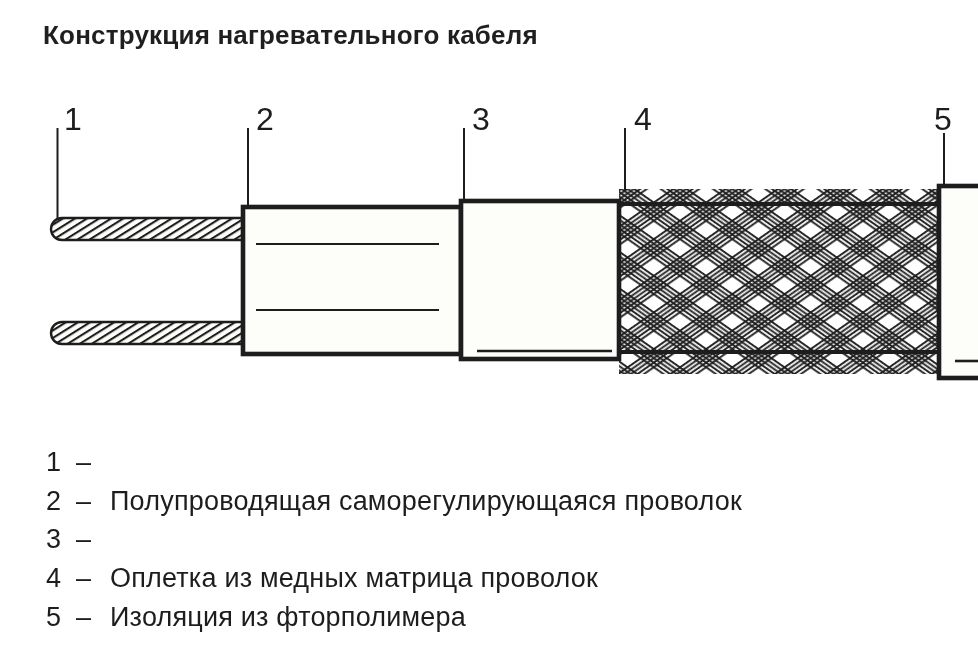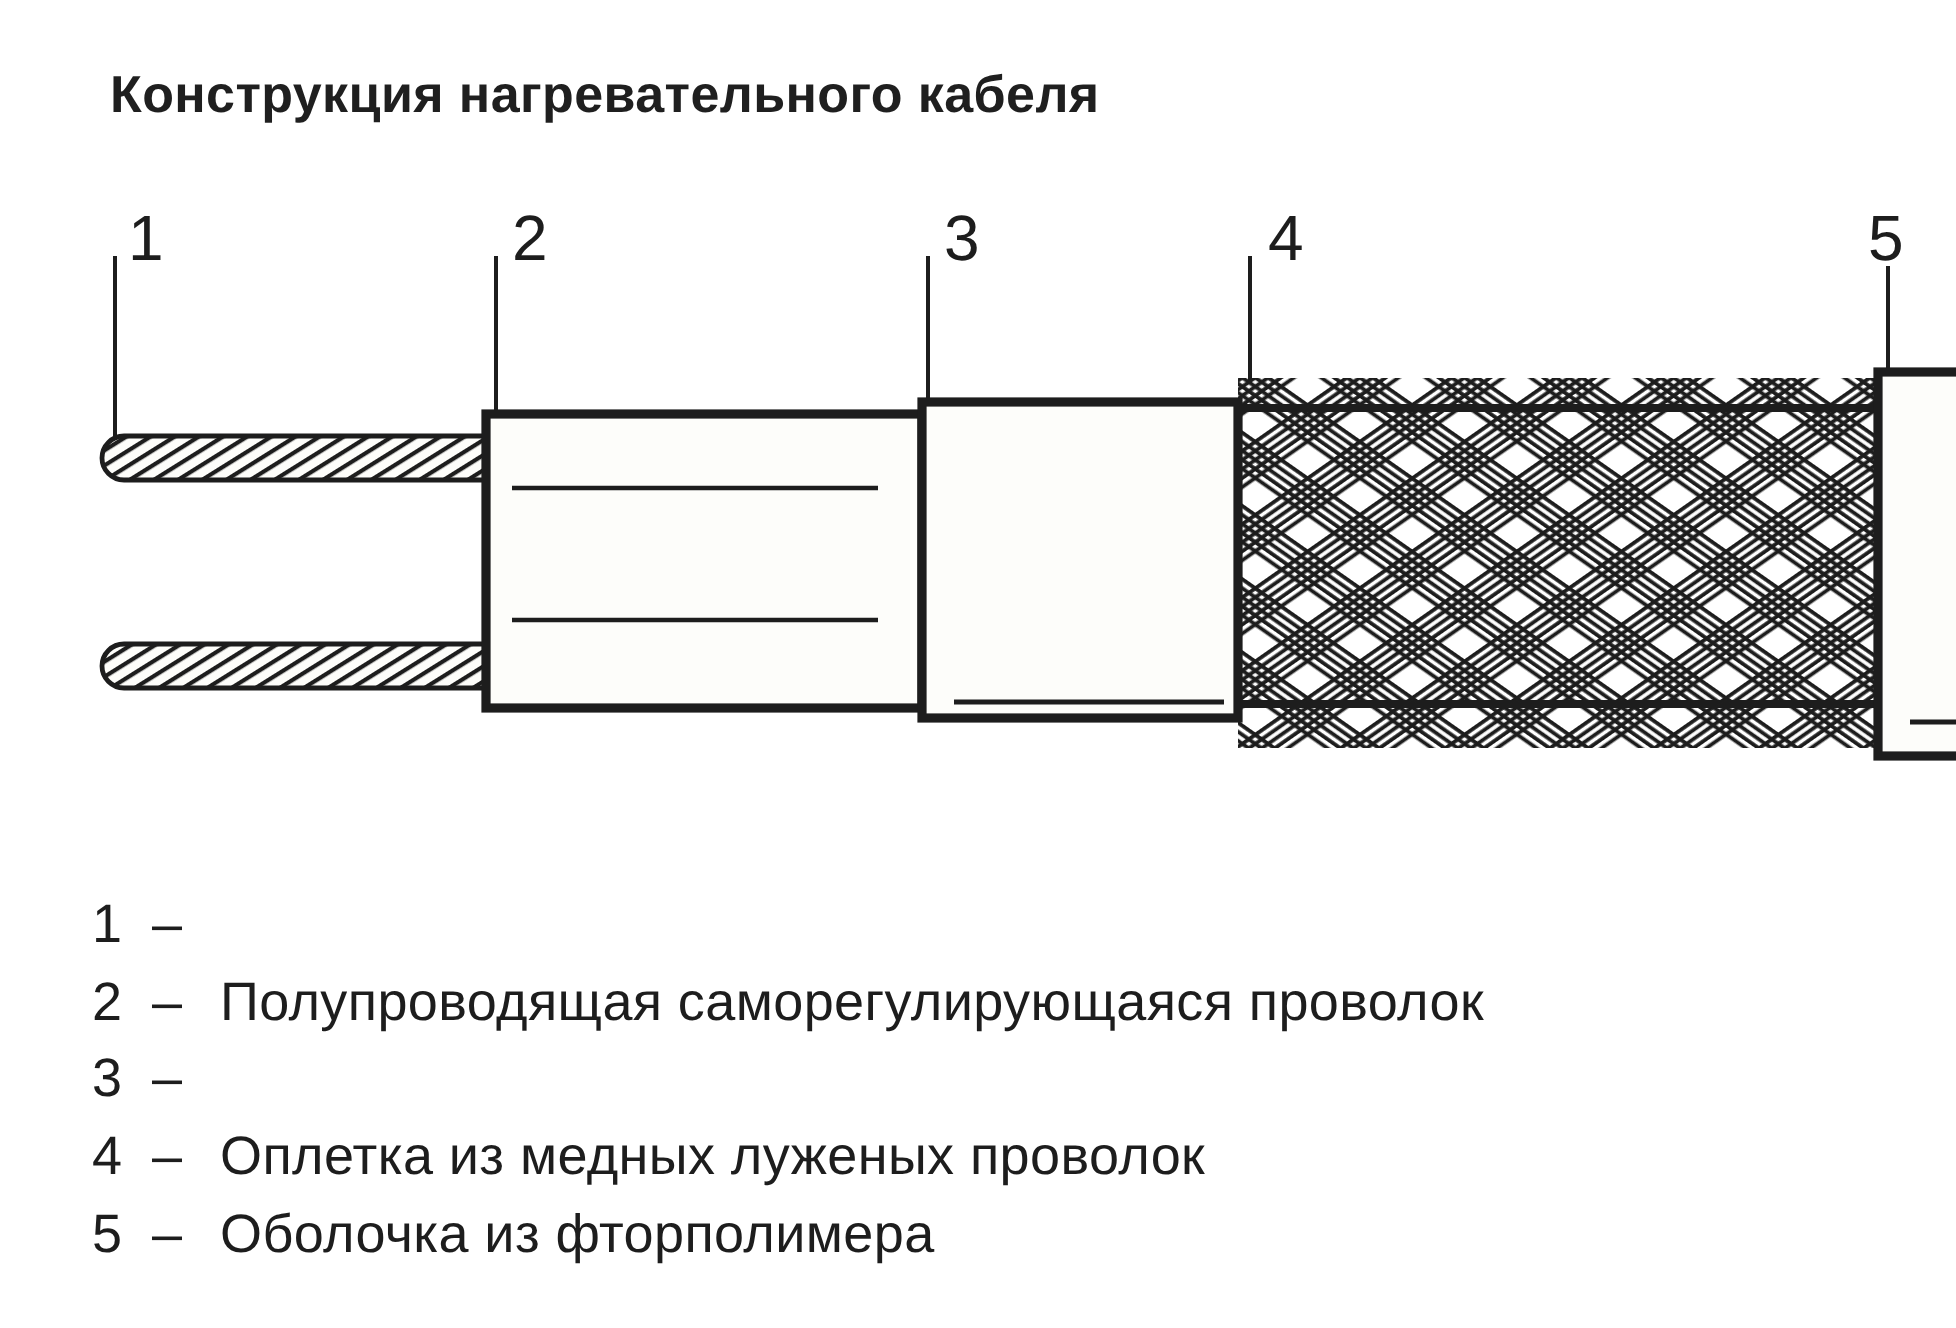--- a/index.html
+++ b/index.html
@@ -7,21 +7,21 @@
     width:978px;height:664px;
     background:#ffffff;
     font-family:"Liberation Sans",sans-serif;
     color:#1d1d1d;
     position:relative;
     overflow:hidden;
   }
   .page{position:absolute;inset:0;}
   .title{
     position:absolute;left:43px;top:21px;
-    margin:12px;
+    margin:0;
     font-size:26px;line-height:1.15;font-weight:700;
     letter-spacing:0.2px;
     color:#1f1f1f;
     white-space:nowrap;
   }
   .diagram{
     position:absolute;left:0;top:0;
     width:978px;height:430px;
     display:block;
   }
@@ -118,22 +118,22 @@
       <span class="legend-dash">–</span>
       <span class="legend-text">Полупроводящая саморегулирующаяся проволок</span>
     </div>
     <div class="legend-line">
       <span class="legend-num">3</span>
       <span class="legend-dash">–</span>
     </div>
     <div class="legend-line">
       <span class="legend-num">4</span>
       <span class="legend-dash">–</span>
-      <span class="legend-text">Оплетка из медных луженых проволок</span>
+      <span class="legend-text">Оплетка из медных матрица проволок</span>
     </div>
     <div class="legend-line">
       <span class="legend-num">5</span>
       <span class="legend-dash">–</span>
-      <span class="legend-text">Оболочка из фторполимера</span>
+      <span class="legend-text">Изоляция из фторполимера</span>
     </div>
   </div>
 
 </div>
 
 </body></html>

